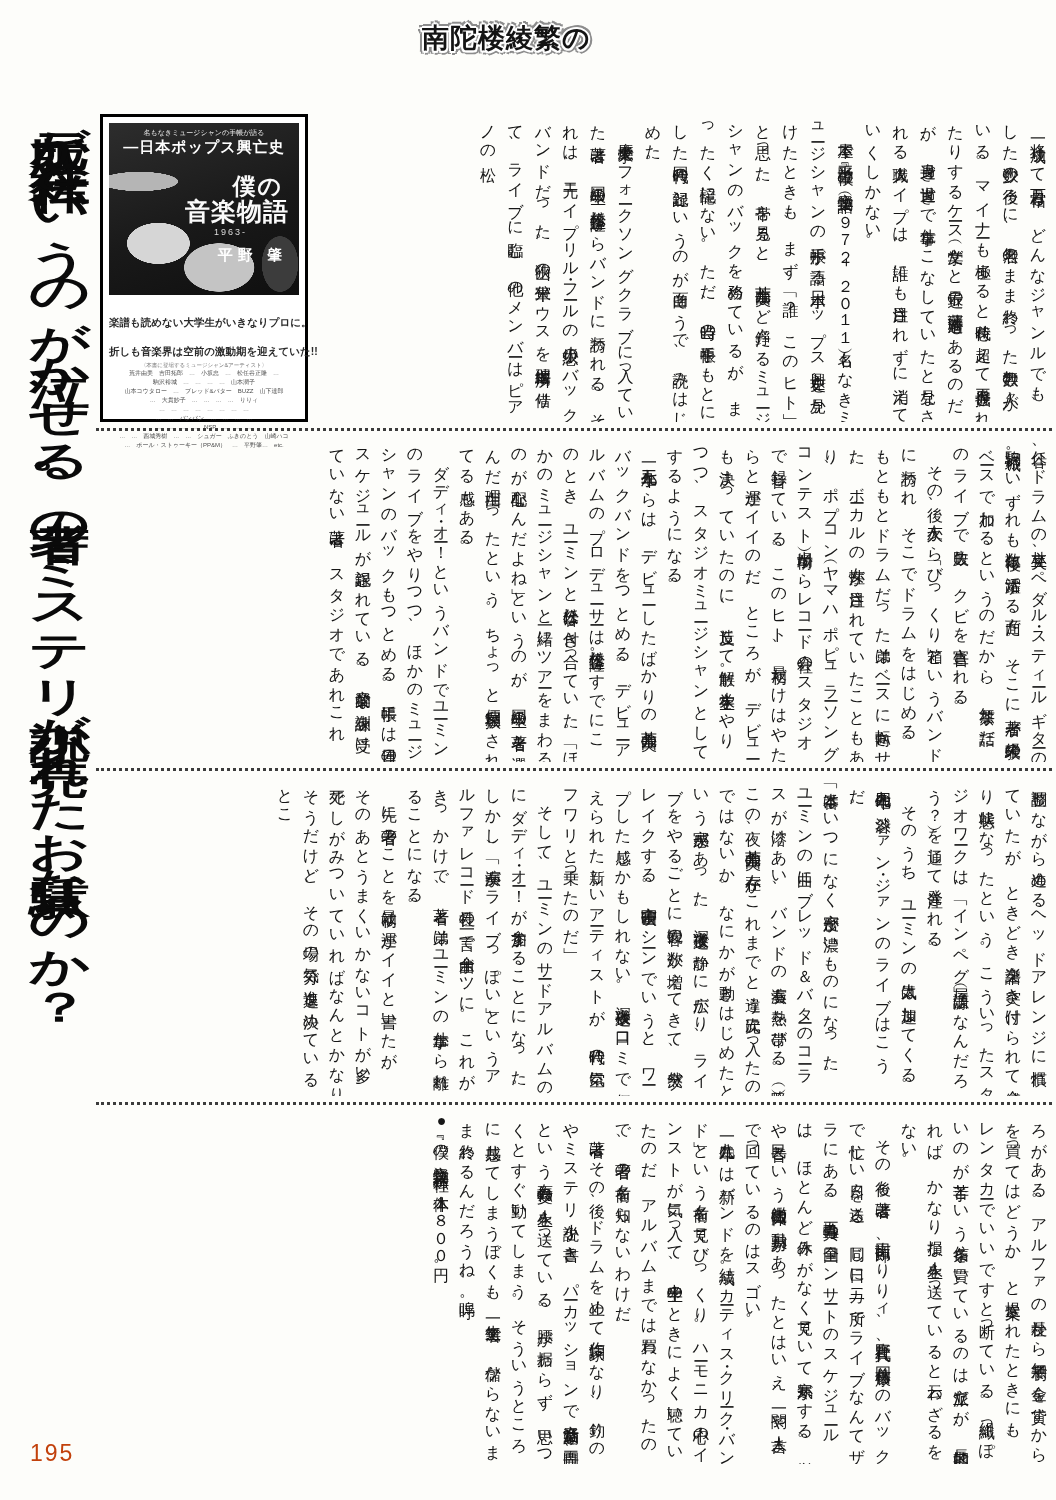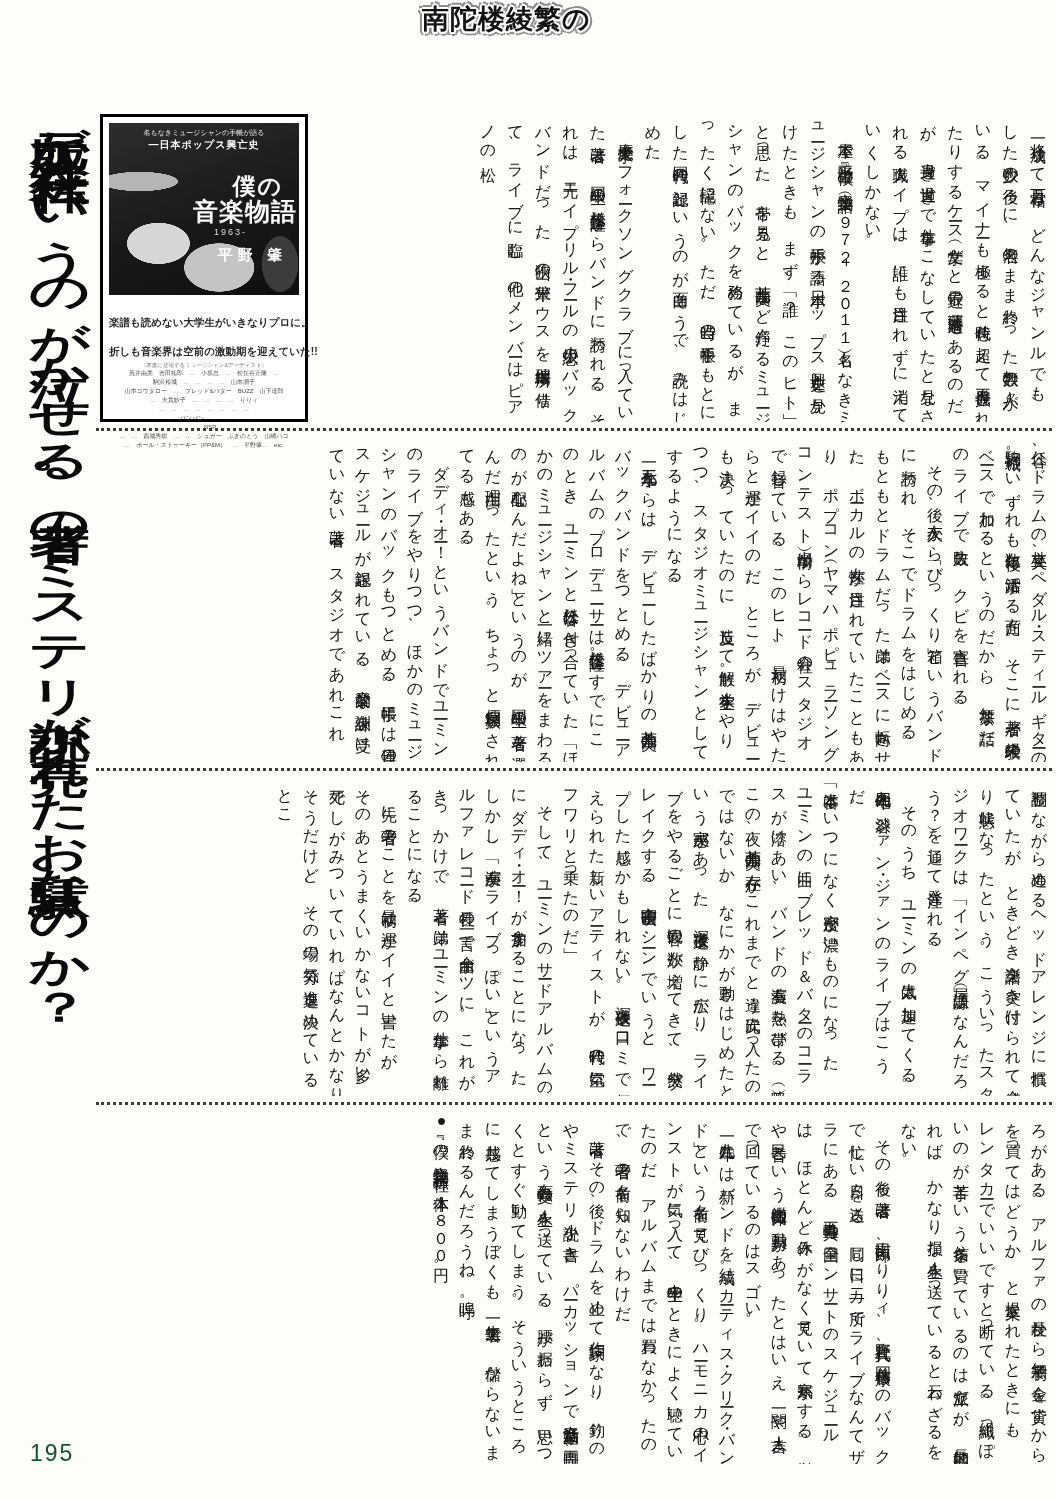--- a/index.html
+++ b/index.html
@@ -11,21 +11,21 @@
   
   .pop{
     color:#141414; font-weight:900;
     text-shadow:
       2px 0 0 #fff,-2px 0 0 #fff,0 2px 0 #fff,0 -2px 0 #fff,
       1.5px 1.5px 0 #fff,-1.5px 1.5px 0 #fff,1.5px -1.5px 0 #fff,-1.5px -1.5px 0 #fff,
       4px 1px 0 #8d8d8d,-4px 1px 0 #8d8d8d,1px 4px 0 #8d8d8d,1px -4px 0 #8d8d8d,
       3px 3px 0 #8d8d8d,-3px 3px 0 #8d8d8d,3px -3px 0 #8d8d8d,-3px -3px 0 #8d8d8d;
     white-space:nowrap;
   }
-  .series-title{position:absolute; left:422px; top:1px; font-size:27px; letter-spacing:1px;}
+  .series-title{position:absolute; left:422px; top:20px; font-size:27px; letter-spacing:1px;}
   .main-title{position:absolute; left:84px; top:26px; font-size:61px; letter-spacing:-3px;}
   
   .headline{
     position:absolute; left:26px; top:106px; height:1315px; width:46px;
     writing-mode:vertical-rl; text-orientation:mixed;
     font-size:40px; font-weight:900; letter-spacing:-4px; line-height:46px;
     transform:scaleX(1.5); transform-origin:0 0; color:#0a0a0a; white-space:nowrap;
   }
   
   .band{position:absolute; left:100px; width:952px; display:flex; gap:8px;}
@@ -52,31 +52,31 @@
   .cover-photo{
     position:relative; height:172px; flex:none; color:#fff; overflow:hidden;
     background:
       radial-gradient(ellipse 52px 34px at 26% 70%, #d6d6d6 0 60%, rgba(0,0,0,0) 61%),
       radial-gradient(ellipse 58px 40px at 58% 84%, #c4c4c4 0 60%, rgba(0,0,0,0) 61%),
       radial-gradient(ellipse 64px 16px at 16% 34%, #b5b5b5 0 60%, rgba(0,0,0,0) 61%),
       radial-gradient(ellipse 30px 46px at 90% 82%, #3c3c3c 0 60%, rgba(0,0,0,0) 61%),
       linear-gradient(160deg,#2d2d2d 0%,#191919 55%,#0f0f0f 100%);
   }
   .cover-kicker{font-size:7px; text-align:center; margin-top:5px; color:#f0f0f0; letter-spacing:0; white-space:nowrap;}
-  .cover-subtitle{font-size:10px; font-weight:800; text-align:center; color:#fff; letter-spacing:1px; white-space:nowrap;}
+  .cover-subtitle{font-size:15px; font-weight:800; text-align:center; color:#fff; letter-spacing:1px; white-space:nowrap;}
   .cover-t1{position:absolute; right:16px; top:48px; font-size:23px; font-weight:800; color:#fafafa; letter-spacing:2px;}
-  .cover-t2{position:absolute; right:2px; top:72px; font-size:25px; font-weight:800; color:#fafafa; letter-spacing:1px;}
+  .cover-t2{position:absolute; right:10px; top:72px; font-size:25px; font-weight:800; color:#fafafa; letter-spacing:1px;}
   .cover-years{position:absolute; right:52px; top:104px; font-size:9px; color:#ddd; letter-spacing:2px;}
   .cover-author{position:absolute; right:12px; bottom:30px; font-size:15px; font-weight:700; color:#fff; letter-spacing:5px;}
   .cover-bottom{flex:1; padding-top:5px; text-align:center;}
   .cover-tag{font-size:10.5px; font-weight:800; color:#2a2a2a; line-height:1.35; white-space:nowrap;margin-top:15px;}
   .cover-ncap{font-size:5.5px; color:#777; margin-top:4px; white-space:nowrap;}
   .cover-nline{font-size:6px; color:#4c4c4c; line-height:1.5; white-space:nowrap; overflow:hidden;}
   
-  .pageno{position:absolute; left:30px; top:1440px; font-size:23px; color:#14532d; letter-spacing:2px;}
+  .pageno{position:absolute; left:30px; top:1440px; font-size:23px; color:#c2410c; letter-spacing:2px;}
 </style>
 </head>
 <body>
 
 <div class="page">
 
   <div class="series-title pop">南陀楼綾繁の</div>
 
   <div class="headline">版元が祥伝社というのが泣かせる。著者のミステリ小説が売れたお駄賃なのか？</div>
 

